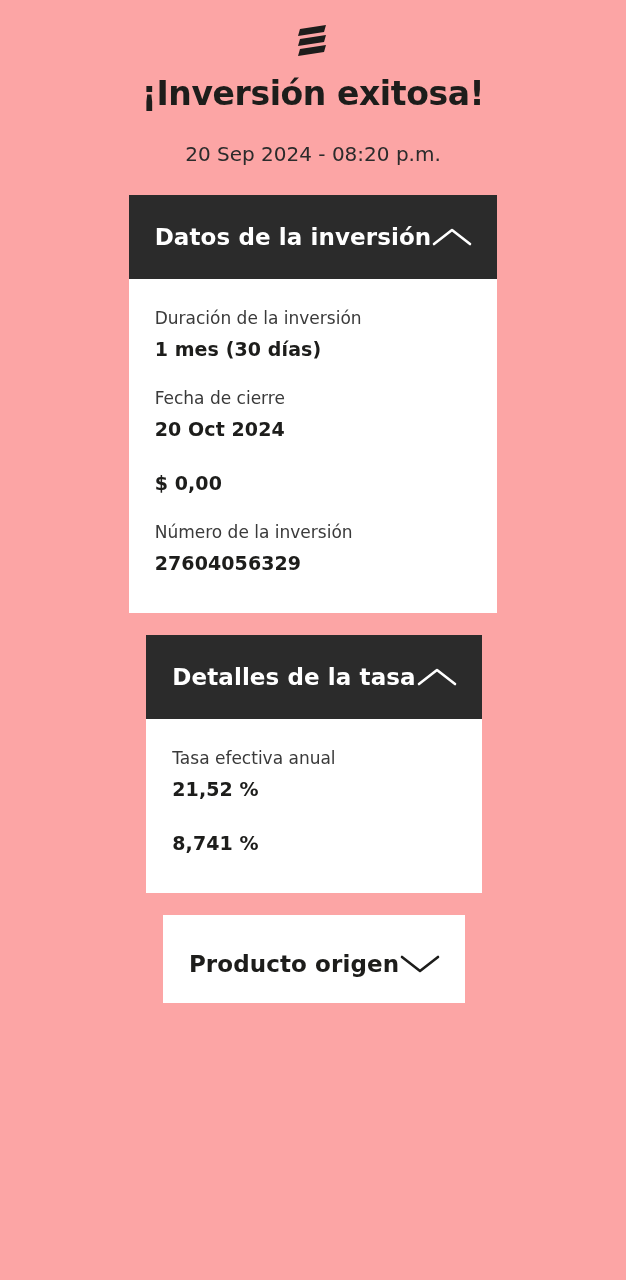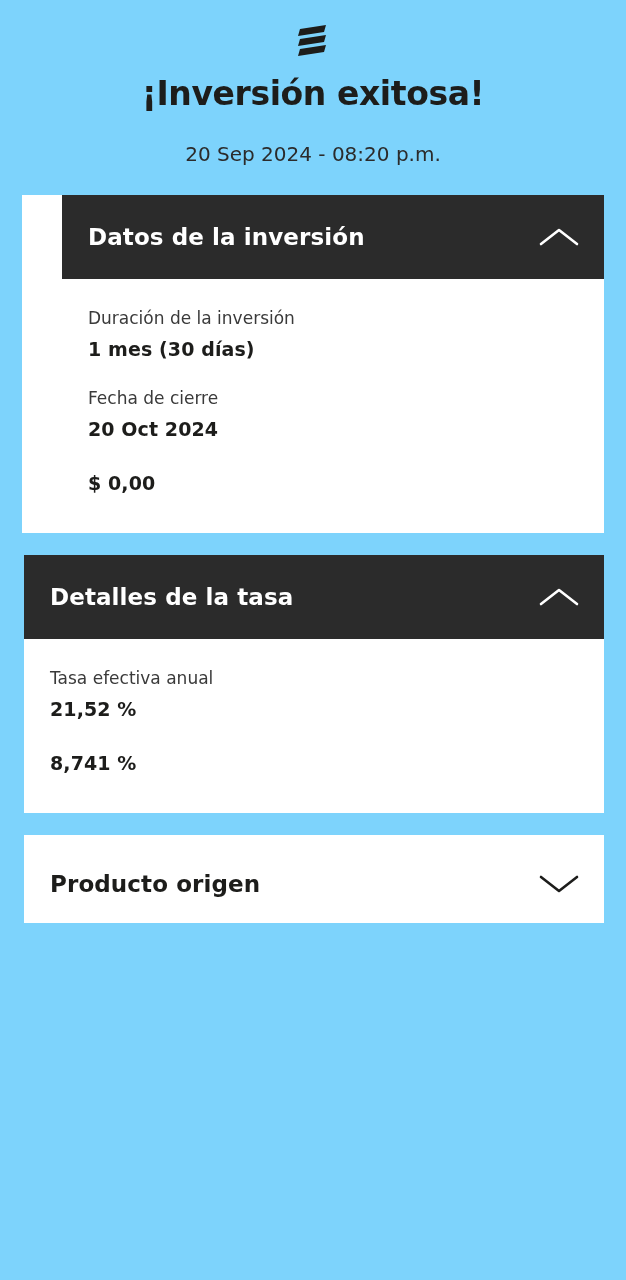--- a/index.html
+++ b/index.html
@@ -12,24 +12,25 @@
     height: 1280px;
     font-family: "DejaVu Sans", sans-serif;
     color: #1d1d1b;
     overflow: hidden;
     position: relative;
   }
 
   .screen {
     width: 626px;
     height: 1280px;
-    background: #7dd3fc;
+    background: #fca5a5;
     box-sizing: border-box;
     display: flex;
     flex-direction: column;
+    align-items: center;
   }
 
   
   .header {
     padding-top: 20px;
     text-align: center;
   }
   .logo {
     margin: 0 auto;
     width: 40px;
@@ -53,21 +54,20 @@
     display: block;
   }
 
   
   .card {
     margin: 0 22px;
     background: #ffffff;
   }
   .card.first {
     margin-top: 26px;
-    padding-left: 40px;
   }
   .card + .card {
     margin-top: 22px;
     margin-left: 24px;
   }
 
   .card-header {
     background: #2b2b2b;
     color: #ffffff;
     height: 84px;
@@ -162,20 +162,24 @@
         <div class="field-label">Duración de la inversión</div>
         <div class="field-value">1 mes (30 días)</div>
       </div>
       <div class="field">
         <div class="field-label">Fecha de cierre</div>
         <div class="field-value">20 Oct 2024</div>
       </div>
       <div class="field">
         <div class="field-value">$ 0,00</div>
       </div>
+      <div class="field">
+        <div class="field-label">Número de la inversión</div>
+        <div class="field-value">27604056329</div>
+      </div>
     </div>
   </div>
 
   <div class="card">
     <div class="card-header">
       <span class="card-title">Detalles de la tasa</span>
       <svg class="chevron" viewBox="0 0 42 24">
         <polyline points="3,19 21,5 39,19" fill="none" stroke="#ffffff" stroke-width="2.6" stroke-linecap="round" stroke-linejoin="round"></polyline>
       </svg>
     </div>

